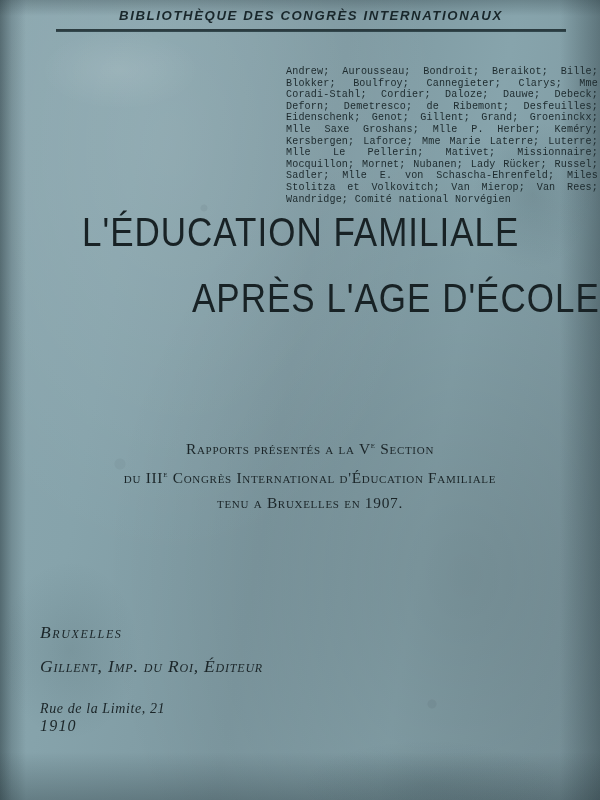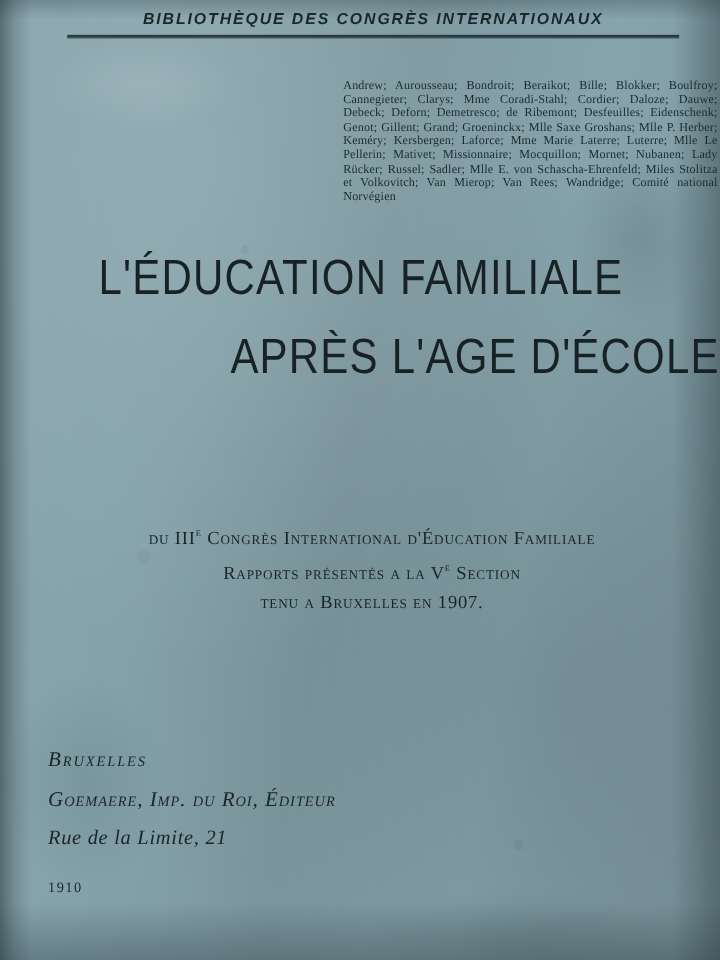--- a/index.html
+++ b/index.html
@@ -108,21 +108,21 @@
     border-bottom: 1px solid #24383d;
     opacity: 0.85;
   }
 
   
   .contributors {
     position: absolute;
     left: 286px;
     right: 2px;
     top: 66px;
-    font-family: Liberation Serif, serif;
+    font-family: Liberation Mono, monospace;
     font-size: 10.1px;
     line-height: 11.6px;
     letter-spacing: 0.15px;
     color: #1d2a2d;
     text-align: justify;
     word-spacing: 0.5px;
   }
 
   
   .title-block {
@@ -190,30 +190,31 @@
   }
   .imprint-publisher {
     margin-top: 13px;
     font-family: "Liberation Serif", serif;
     font-style: italic;
     font-size: 17.5px;
     letter-spacing: 0.8px;
     font-variant: small-caps;
   }
   .imprint-address {
-    margin-top: 11px;
-    font-family: "Liberation Serif", serif;
-    font-style: italic;
-    font-size: 17px;
+    margin-top: 24px;
+    font-family: "Liberation Serif", serif;
+    font-style: italic;
+    font-size: 14px;
     letter-spacing: 0.6px;
   }
   .imprint-year {
-    margin-top: 24px;
-    font-family: "Liberation Serif", serif;
-    font-size: 12px;
+    margin-top: 0;
+    font-family: "Liberation Serif", serif;
+    font-style: italic;
+    font-size: 16px;
     letter-spacing: 1.2px;
   }
 
   
   .blotch {
     position: absolute;
     border-radius: 50%;
     pointer-events: none;
     z-index: 2;
   }
@@ -246,26 +247,26 @@
     </div>
 
     <div class="contributors">Andrew; Aurousseau; Bondroit; Beraikot; Bille; Blokker; Boulfroy; Cannegieter; Clarys; Mme Coradi-Stahl; Cordier; Daloze; Dauwe; Debeck; Deforn; Demetresco; de Ribemont; Desfeuilles; Eidenschenk; Genot; Gillent; Grand; Groeninckx; Mlle Saxe Groshans; Mlle P. Herber; Keméry; Kersbergen; Laforce; Mme Marie Laterre; Luterre; Mlle Le Pellerin; Mativet; Missionnaire; Mocquillon; Mornet; Nubanen; Lady Rücker; Russel; Sadler; Mlle E. von Schascha-Ehrenfeld; Miles Stolitza et Volkovitch; Van Mierop; Van Rees; Wandridge; Comité national Norvégien</div>
 
     <div class="title-block">
       <div class="title-line title-line-1">L'ÉDUCATION FAMILIALE</div>
       <div class="title-line title-line-2">APRÈS L'AGE D'ÉCOLE</div>
     </div>
 
     <div class="subtitle-block">
+      <div class="subtitle-line sc"><span>Rapports présentés a la V</span><span class="sup">e</span><span> Section</span></div>
       <div class="subtitle-line sc"><span>du III</span><span class="sup">e</span><span> Congrès International d'Éducation Familiale</span></div>
-      <div class="subtitle-line sc"><span>Rapports présentés a la V</span><span class="sup">e</span><span> Section</span></div>
       <div class="subtitle-line sc">tenu a Bruxelles en 1907.</div>
     </div>
 
     <div class="imprint-block">
       <div class="imprint-city">Bruxelles</div>
-      <div class="imprint-publisher">Goemaere, Imp. du Roi, Éditeur</div>
+      <div class="imprint-publisher">Gillent, Imp. du Roi, Éditeur</div>
       <div class="imprint-address">Rue de la Limite, 21</div>
       <div class="imprint-year">1910</div>
     </div>
 
   </div>
 </div>
 
 </body></html>

